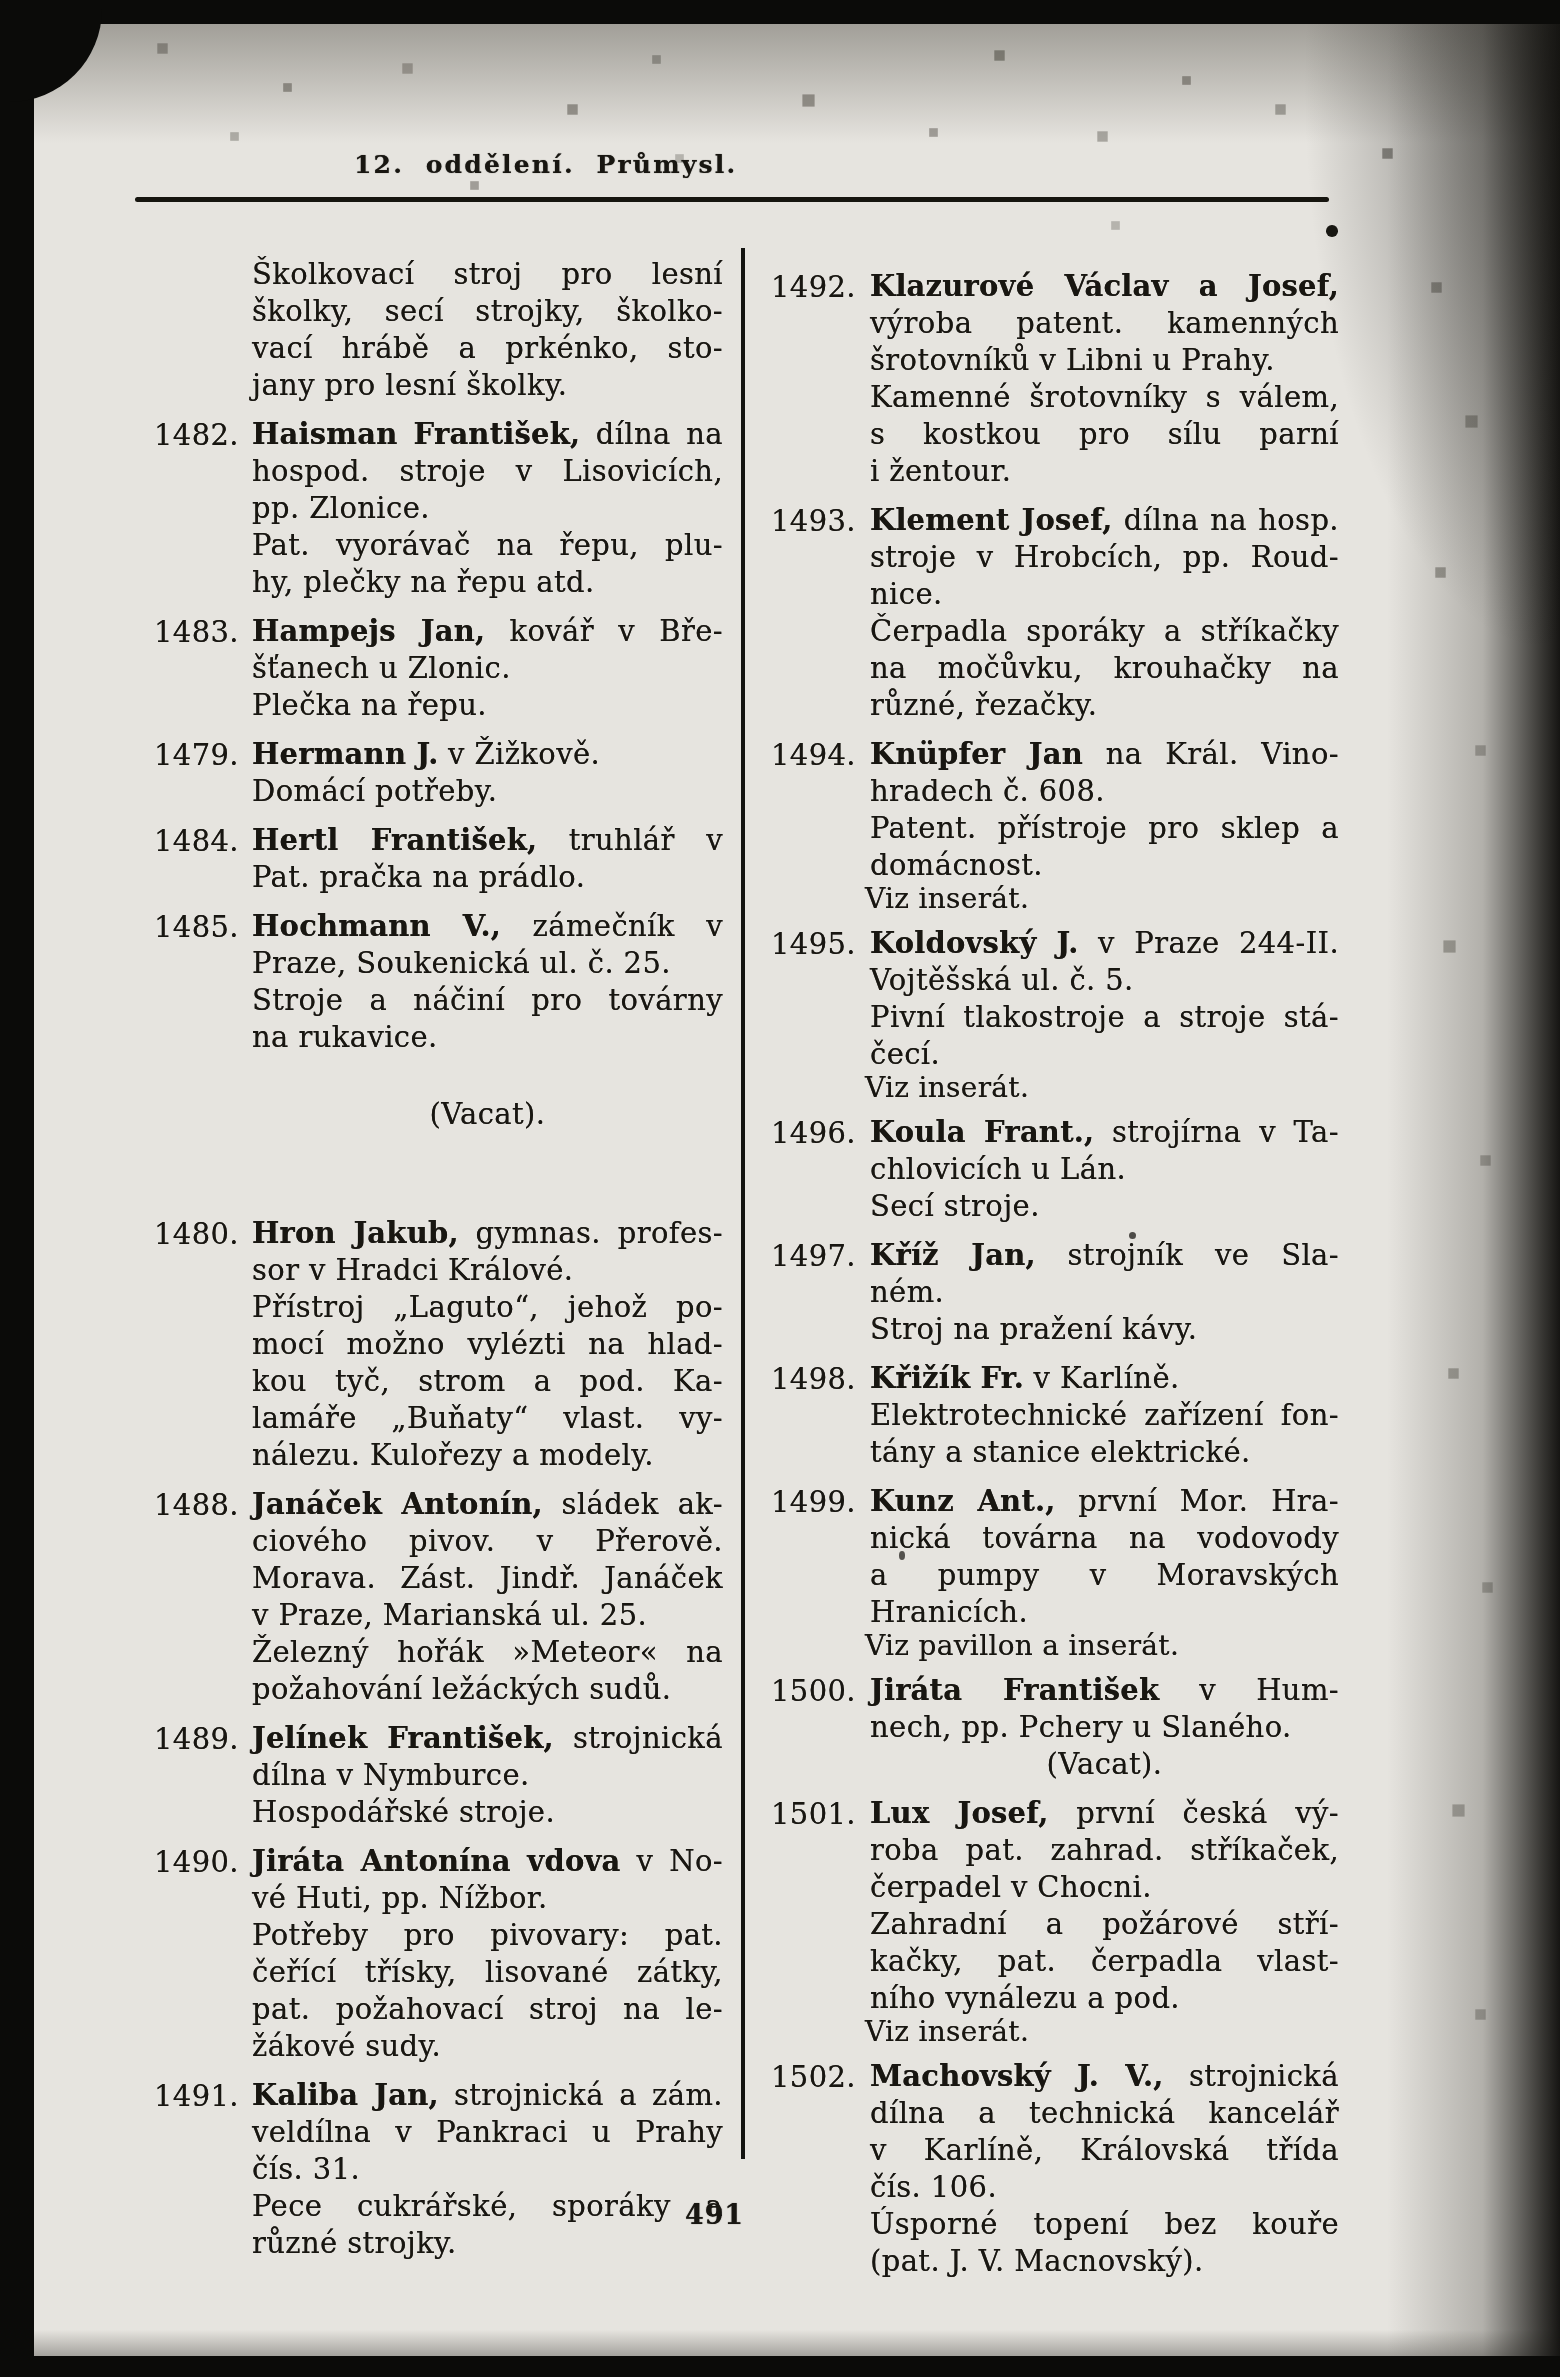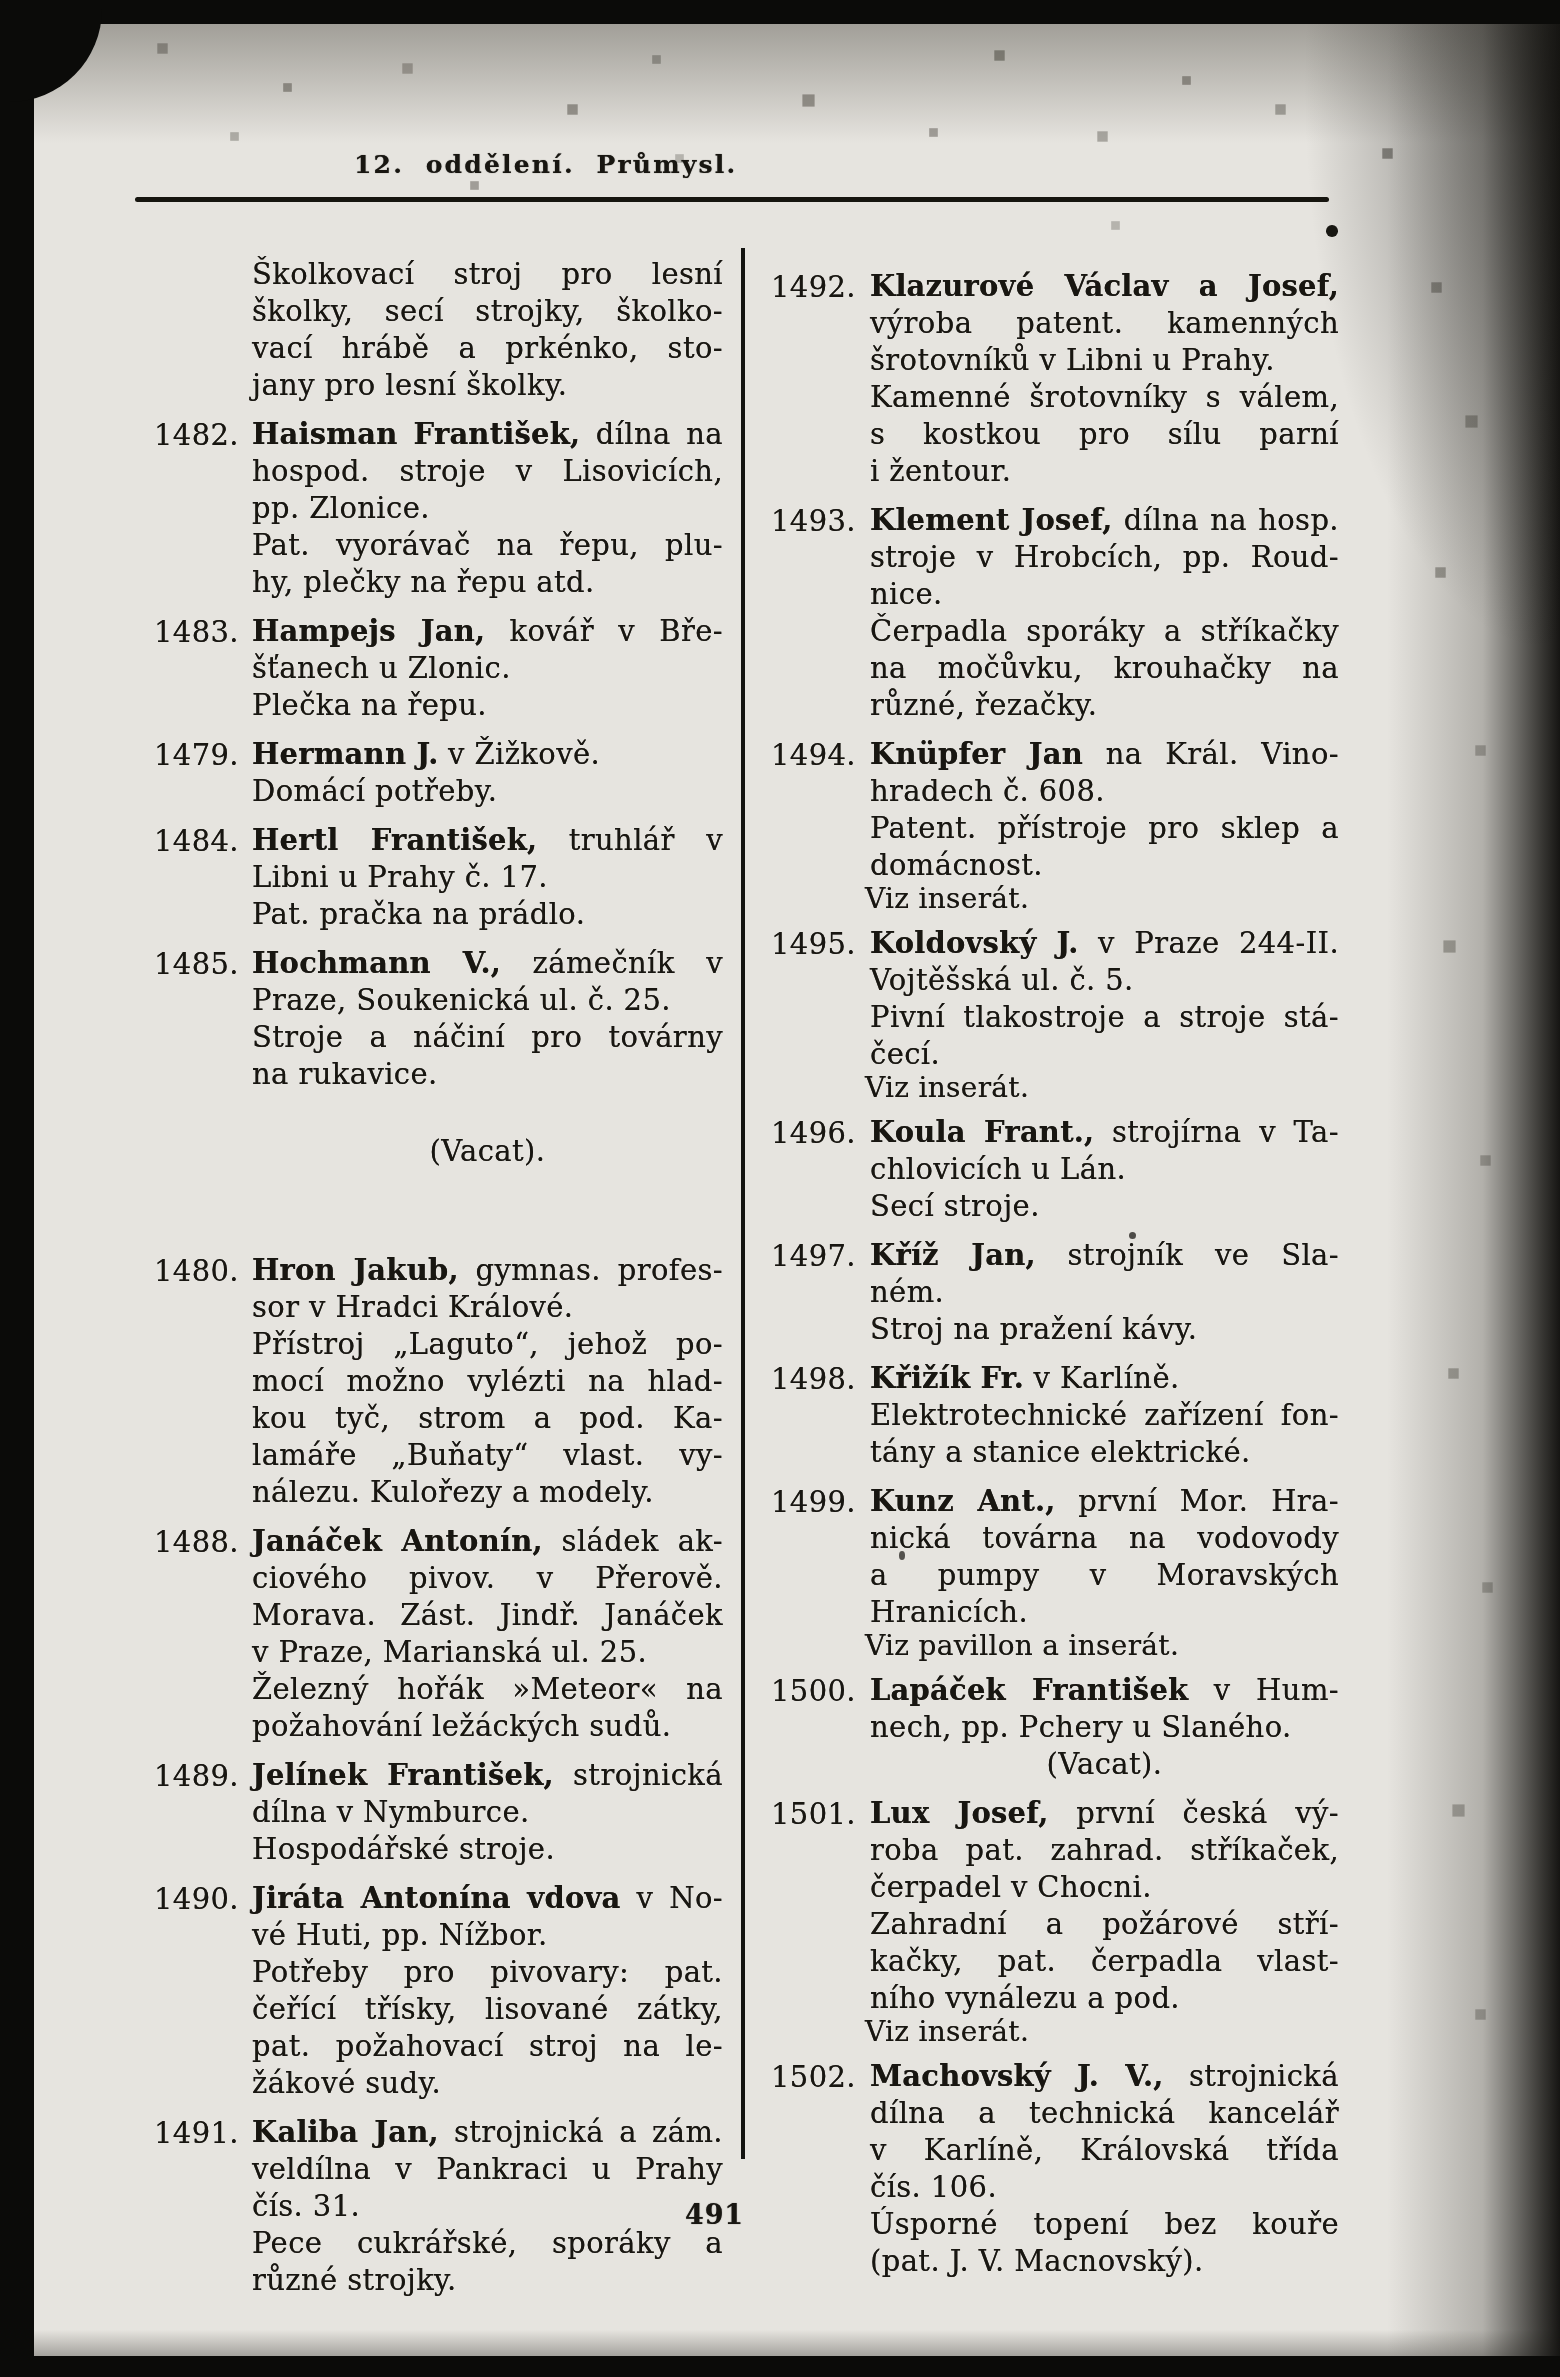--- a/index.html
+++ b/index.html
@@ -118,21 +118,20 @@
         <div class="line last"><span>Plečka na řepu.</span></div>
       </div>
       <div class="block entry">
         <span class="num">1479.</span>
         <div class="line last"><span class="b">Hermann J.</span><span> v Žižkově.</span></div>
         <div class="line last"><span>Domácí potřeby.</span></div>
       </div>
       <div class="block entry">
         <span class="num">1484.</span>
         <div class="line"><span class="b">Hertl František,</span><span> truhlář v</span></div>
-        <div class="line last"><span>Libni u Prahy č. 17.</span></div>
         <div class="line last"><span>Pat. pračka na prádlo.</span></div>
       </div>
       <div class="block entry">
         <span class="num">1485.</span>
         <div class="line"><span class="b">Hochmann V.,</span><span> zámečník v</span></div>
         <div class="line last"><span>Praze, Soukenická ul. č. 25.</span></div>
         <div class="line"><span>Stroje a náčiní pro továrny</span></div>
         <div class="line last"><span>na rukavice.</span></div>
       </div>
       <div class="vacat">(Vacat).</div>
@@ -235,21 +234,21 @@
       <div class="block entry">
         <span class="num">1499.</span>
         <div class="line"><span class="b">Kunz Ant.,</span><span> první Mor. Hra-</span></div>
         <div class="line"><span>nická továrna na vodovody</span></div>
         <div class="line"><span>a pumpy v Moravských</span></div>
         <div class="line last"><span>Hranicích.</span></div>
       </div>
       <div class="note">Viz pavillon a inserát.</div>
       <div class="block entry">
         <span class="num">1500.</span>
-        <div class="line"><span class="b">Lapáček František</span><span> v Hum-</span></div>
+        <div class="line"><span class="b">Jiráta František</span><span> v Hum-</span></div>
         <div class="line last"><span>nech, pp. Pchery u Slaného.</span></div>
       </div>
       <div class="vacat tight">(Vacat).</div>
       <div class="block entry">
         <span class="num">1501.</span>
         <div class="line"><span class="b">Lux Josef,</span><span> první česká vý-</span></div>
         <div class="line"><span>roba pat. zahrad. stříkaček,</span></div>
         <div class="line last"><span>čerpadel v Chocni.</span></div>
         <div class="line"><span>Zahradní a požárové stří-</span></div>
         <div class="line"><span>kačky, pat. čerpadla vlast-</span></div>

